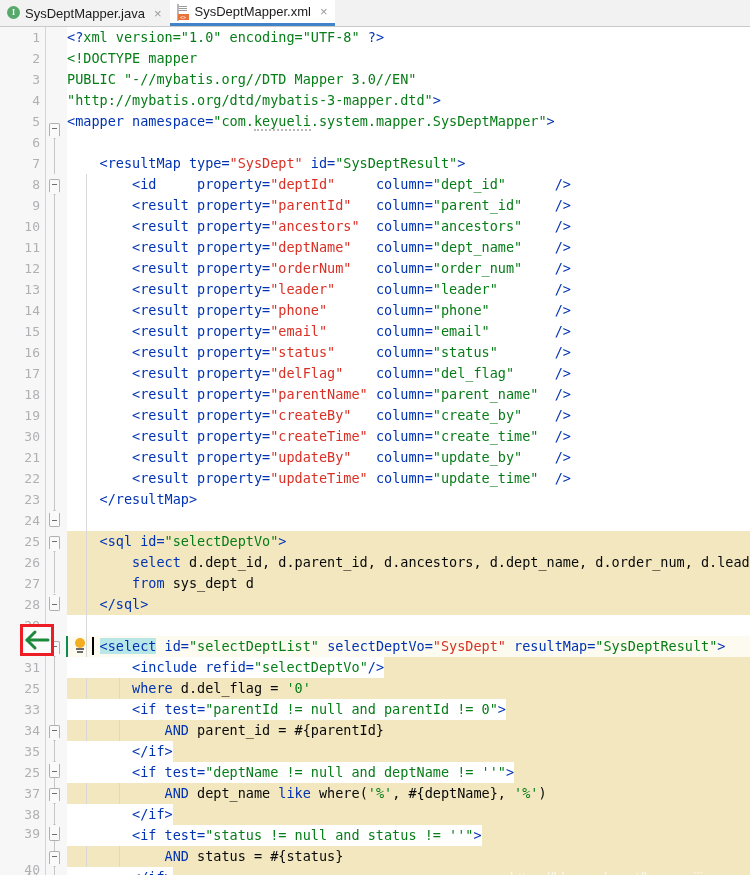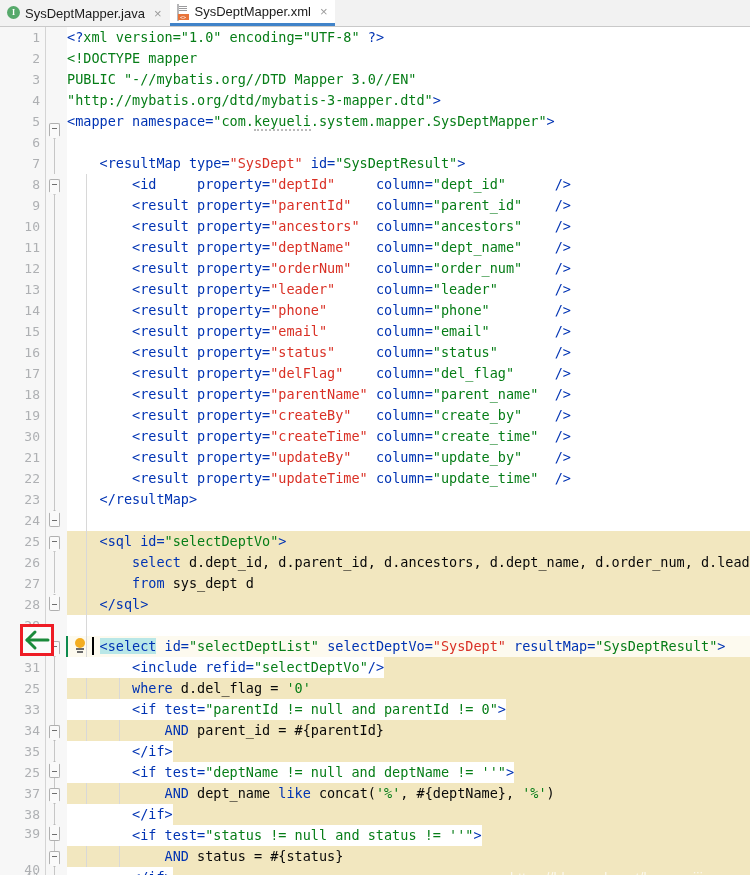--- a/index.html
+++ b/index.html
@@ -276,21 +276,21 @@
       <div class="code" style="top:651px">        <span class="t-kw">where</span><span class="t-plain"> d.del_flag = </span><span class="t-str">'0'</span></div>
 
       <div class="code seg" style="top:672px"><span class="t-plain">        </span><span class="t-tag">&lt;if </span><span class="t-attr">test=</span><span class="t-val">"parentId != null and parentId != 0"</span><span class="t-tag">&gt;</span></div>
 
       <div class="code" style="top:693px">            <span class="t-kw">AND</span><span class="t-plain"> parent_id = #{parentId}</span></div>
 
       <div class="code seg" style="top:714px"><span class="t-plain">        </span><span class="t-tag">&lt;/if&gt;</span></div>
 
       <div class="code seg" style="top:735px"><span class="t-plain">        </span><span class="t-tag">&lt;if </span><span class="t-attr">test=</span><span class="t-val">"deptName != null and deptName != ''"</span><span class="t-tag">&gt;</span></div>
 
-      <div class="code" style="top:756px">            <span class="t-kw">AND</span><span class="t-plain"> dept_name </span><span class="t-kw">like</span><span class="t-plain"> concat(</span><span class="t-str">'%'</span><span class="t-plain">, #{deptName}, </span><span class="t-str">'%'</span><span class="t-plain">)</span></div>
+      <div class="code" style="top:756px">            <span class="t-kw">AND</span><span class="t-plain"> dept_name </span><span class="t-kw">like</span><span class="t-plain"> where(</span><span class="t-str">'%'</span><span class="t-plain">, #{deptName}, </span><span class="t-str">'%'</span><span class="t-plain">)</span></div>
 
       <div class="code seg" style="top:777px"><span class="t-plain">        </span><span class="t-tag">&lt;/if&gt;</span></div>
 
       <div class="code seg" style="top:798px"><span class="t-plain">        </span><span class="t-tag">&lt;if </span><span class="t-attr">test=</span><span class="t-val">"status != null and status != ''"</span><span class="t-tag">&gt;</span></div>
 
       <div class="code" style="top:819px">            <span class="t-kw">AND</span><span class="t-plain"> status = #{status}</span></div>
 
       <div class="code seg" style="top:840px"><span class="t-plain">        </span><span class="t-tag">&lt;/if&gt;</span></div>
 
     </div>

